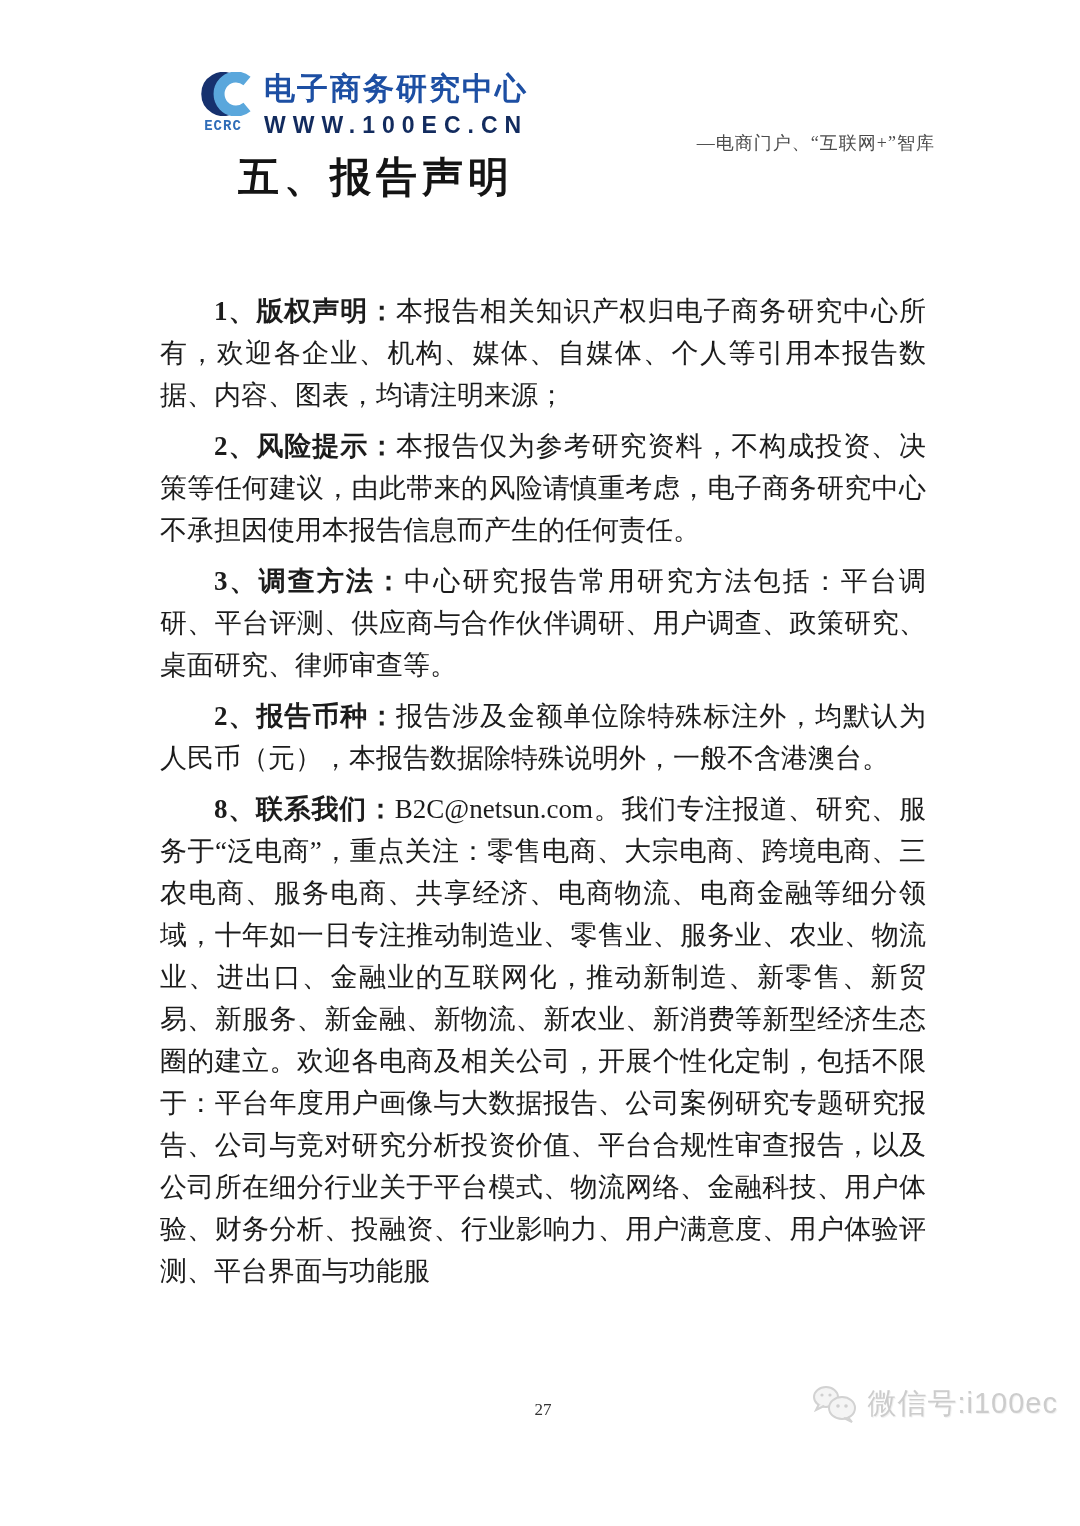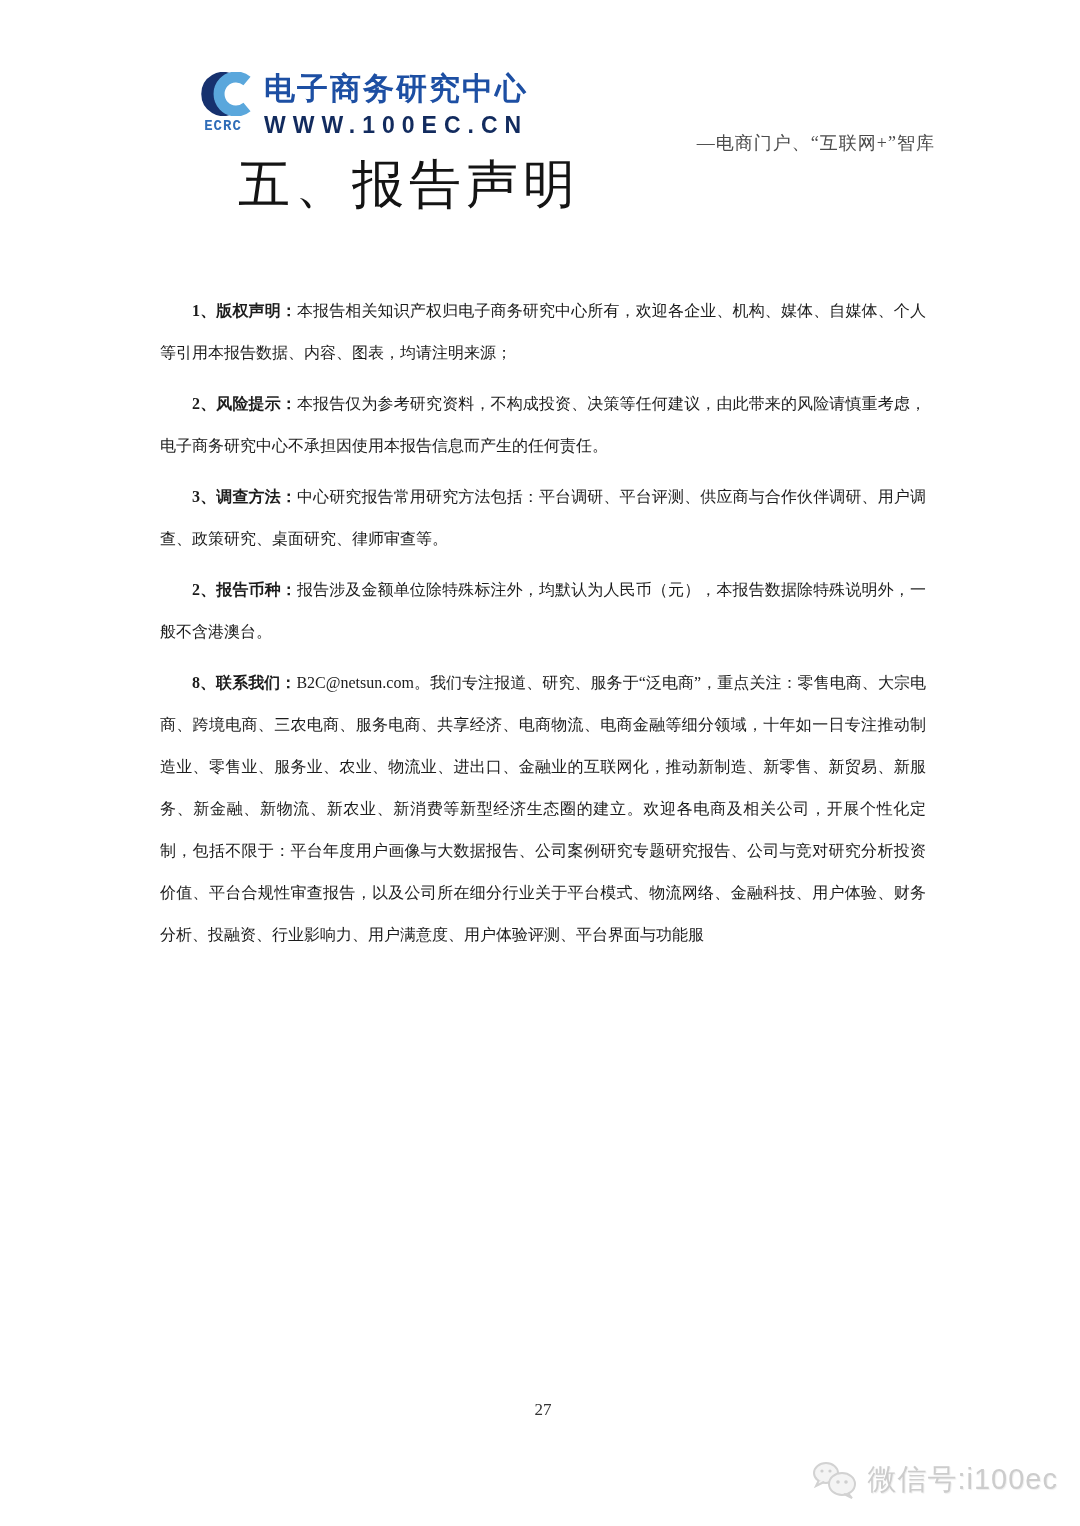--- a/index.html
+++ b/index.html
@@ -35,42 +35,42 @@
     letter-spacing:7px; margin-top:6px;
   }
   .header-tagline {
     position:absolute; top:131px; right:145px;
     font-size:18px; color:#4a4a4a; letter-spacing:1px;
   }
 
   
   .page-title {
     position:absolute; top:150px; left:238px;
-    font-size:52px; font-weight:normal; color:#141414;
+    font-size:41px; font-weight:bold; color:#141414;
     letter-spacing:5px;
   }
 
   
   .content {
     position:absolute; top:290px; left:160px; width:766px;
   }
   .content p {
-    font-size:16px; line-height:42px; color:#1c1c1c;
+    font-size:27px; line-height:42px; color:#1c1c1c;
     text-align:justify; text-indent:2em;
     margin-bottom:9px;
   }
   .content p b { font-weight:bold; }
 
   
   .page-number {
     position:absolute; top:1400px; left:160px; width:766px;
     text-align:center; font-size:17px; color:#333333;
   }
   .wechat-badge {
-    position:absolute; top:1460px; right:22px;
+    position:absolute; top:1384px; right:22px;
     display:flex; align-items:center; gap:8px;
     color:#cccccc;
     font-family:"Liberation Sans", sans-serif;
     font-size:29px; letter-spacing:1px;
     text-shadow:-1px -1px 0 #ffffff, 1px 1px 1px #eeeeee;
   }
   .wechat-icon { flex:0 0 auto; }
 </style>
 </head>
 <body>

